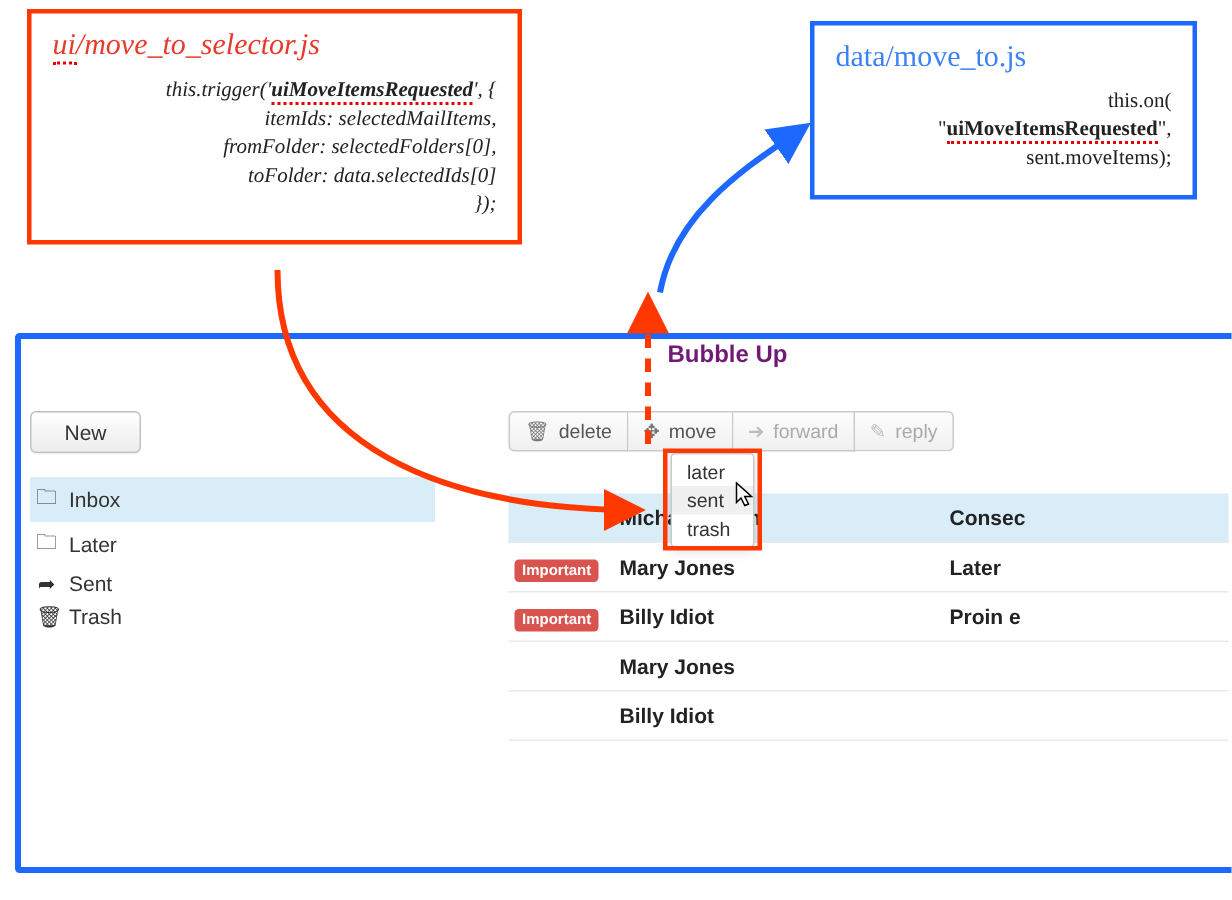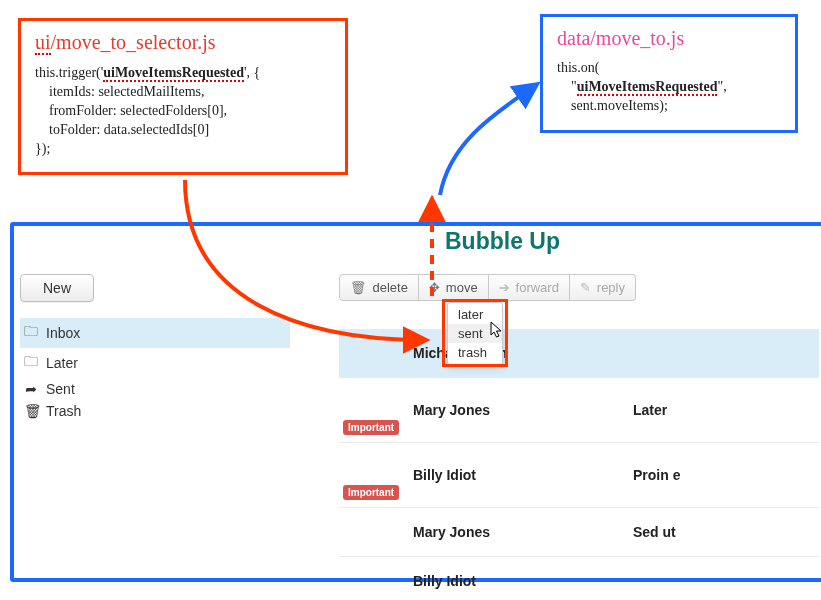--- a/index.html
+++ b/index.html
@@ -2,27 +2,27 @@
 <html><head>
 <meta charset="utf-8">
 <style>
   * { box-sizing: border-box; margin: 0; padding: 0; }
   body { font-family: "Helvetica Neue", Helvetica, Arial, sans-serif; background: #fff; width: 821px; height: 600px; position: relative; overflow: hidden; }
   .code-box { position: absolute; background: #fff; border: 3px solid; padding: 10px 14px 14px 14px; }
   .code-box.red { border-color: #ff3800; }
   .code-box.blue { border-color: #1d69ff; }
   .code-box .title { font-family: Georgia, "Times New Roman", serif; font-size: 20px; margin-bottom: 8px; border-bottom: 1px dotted transparent; }
   .code-box.red .title { color: #e83a2a; }
-  .code-box.blue .title { color: #ec4899; }
+  .code-box.blue .title { color: #3b82f6; }
   .code-box .underline-dots { border-bottom: 2px dotted #e40000; display:inline-block; line-height: 1.1; }
-  .code-box pre { font-family: Georgia, "Times New Roman", serif; font-size: 14px; white-space: pre; color: #222; line-height: 1.35; }
+  .code-box pre { font-family: Georgia, "Times New Roman", serif; font-size: 14px; white-space: pre; color: #222; line-height: 1.35; text-align: right; }
   .code-box pre .bold { font-weight: 700; }
   .dotted-red { border-bottom: 2px dotted #e40000; }
 
-  #box-left { left: 18px; top: 18px; width: 330px; }
+  #box-left { left: 18px; top: 6px; width: 330px; font-style: italic; }
   #box-right { left: 540px; top: 14px; width: 258px; }
 
   #app-region { position: absolute; left: 10px; top: 222px; width: 818px; height: 360px; border: 4px solid #1d69ff; border-radius: 3px; }
   #app-region::before { content: ""; position: absolute; inset: -1px; border-radius: 2px; pointer-events: none; }
 
   
   #sidebar { position: absolute; left: 6px; top: 48px; width: 270px; }
   #btn-new { display: inline-block; background: linear-gradient(#fff,#ececec); border: 1px solid #bfbfbf; border-radius: 4px; padding: 5px 22px; font-size: 14px; color: #333; box-shadow: 0 1px 0 rgba(0,0,0,.05); }
   .folders { margin-top: 16px; }
   .folder-item { padding: 3px 4px; font-size: 14px; color: #333; display:flex; align-items:center; gap:8px; cursor:default; }
@@ -44,27 +44,27 @@
   .dropdown .opt { padding: 2px 10px; font-size: 13px; color:#333; text-align:left; position:relative; }
   .dropdown .opt.hover { background:#f0f0f0; }
   .cursor-ptr { position:absolute; left: 42px; top: 18px; font-size: 12px; pointer-events:none; }
 
   
   .dd-highlight { position:absolute; left: 103px; top: 25px; width: 66px; height: 68px; border: 3px solid #ff3800; z-index: 6; pointer-events:none; }
 
   .maillist { margin-top: 28px; }
   .mrow { display:flex; align-items:center; border-bottom: 1px solid #e9e9e9; padding: 8px 0 8px 4px; font-size: 14px; font-weight: 700; color:#222; }
   .mrow .tag { background:#d9534f; color:#fff; font-size:10px; font-weight:700; padding:2px 5px; border-radius:3px; margin-right:6px; flex:0 0 auto; }
-  .mrow .spacer { width: 70px; flex: 0 0 70px; margin-top: 32px; }
+  .mrow .spacer { width: 70px; flex: 0 0 70px; }
   .mrow .sender { width: 220px; flex: 0 0 220px; }
   .mrow .subj { flex: 1; text-align:left; white-space:nowrap; overflow:hidden; }
   .mrow.selected { background: #d8edf8; }
 
   
-  #bubble-label { position:absolute; left: 445px; top: 228px; color:#0f766e; font-family: "Helvetica Neue", Arial, sans-serif; font-weight: 800; font-size: 23px; }
+  #bubble-label { position:absolute; left: 445px; top: 228px; color:#701a75; font-family: "Helvetica Neue", Arial, sans-serif; font-weight: 800; font-size: 16px; }
 
   
   #arrows { position:absolute; left:0; top:0; width:821px; height:600px; pointer-events:none; z-index: 20; }
 </style>
 </head>
 <body>
 
 <div id="box-left" class="code-box red">
   <div class="title">
     <span class="underline-dots">ui</span><span>/move_to_selector.js</span>
@@ -138,35 +138,35 @@
             <path d="M1 1 L1 14 L4 11 L6.5 16 L9 15 L6.5 10 L11 10 Z" fill="#fff" stroke="#000" stroke-width="1"></path>
           </svg>
       </span>
     </div>
     <div class="dd-highlight"></div>
 
     <div class="maillist">
       <div class="mrow selected">
         <span class="spacer"></span>
         <span class="sender">Michael Smith</span>
+        <span class="subj">Consec</span>
       </div>
       <div class="mrow">
         <span class="spacer"><span class="tag">Important</span></span>
         <span class="sender">Mary Jones</span>
         <span class="subj">Later </span>
       </div>
       <div class="mrow">
         <span class="spacer"><span class="tag">Important</span></span>
         <span class="sender">Billy Idiot</span>
         <span class="subj">Proin e</span>
       </div>
       <div class="mrow">
         <span class="spacer"></span>
         <span class="sender">Mary Jones</span>
-        <span class="subj">Sed ut </span>
       </div>
       <div class="mrow">
         <span class="spacer"></span>
         <span class="sender">Billy Idiot</span>
       </div>
     </div>
   </div>
 </div>
 
 <svg id="arrows">

